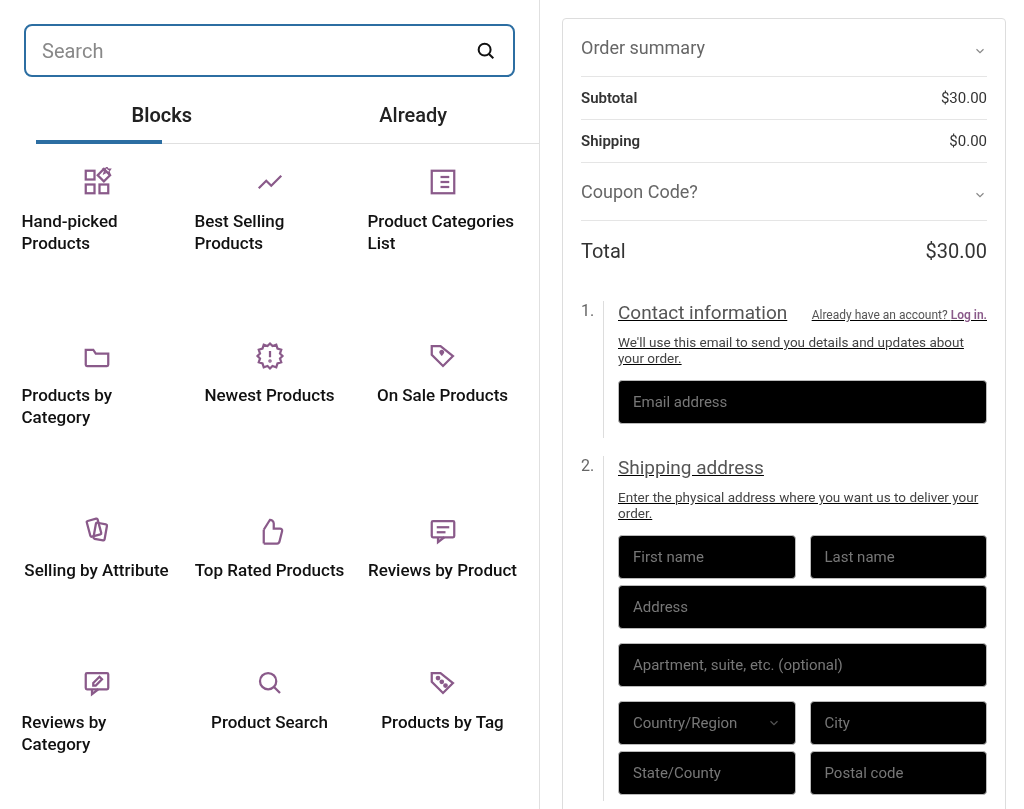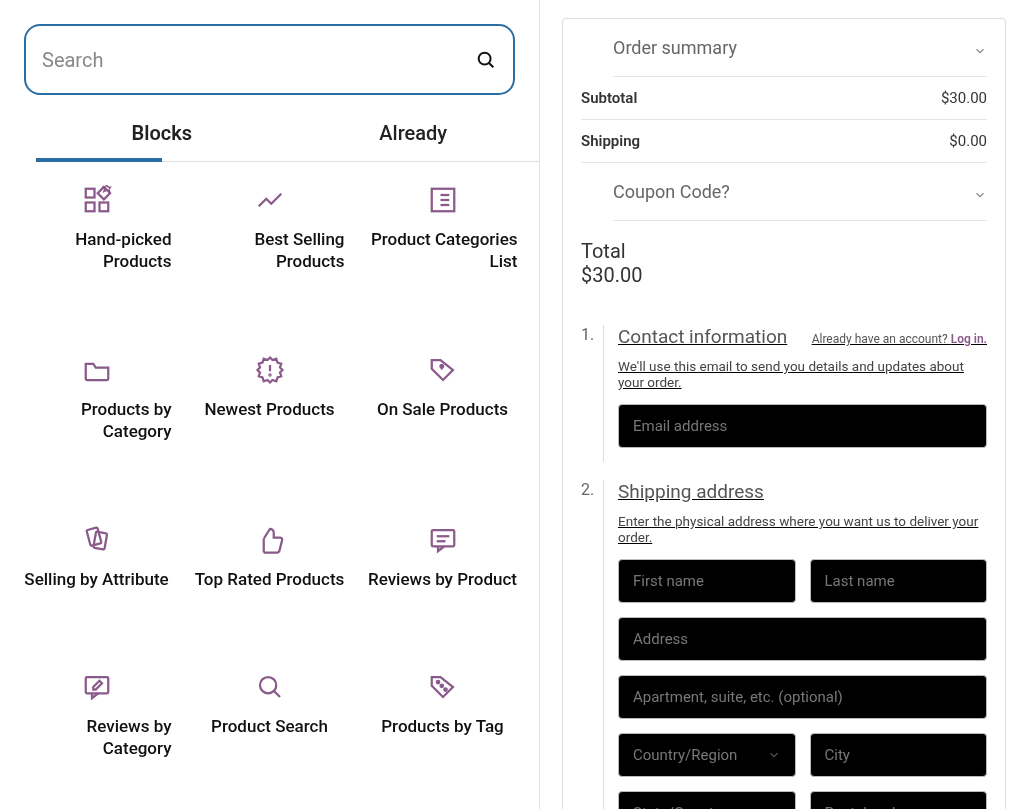--- a/index.html
+++ b/index.html
@@ -1,61 +1,61 @@
 <!DOCTYPE html>
 <html><head>
 <meta charset="utf-8">
 <style>
   * { box-sizing: border-box; margin: 0; padding: 0; font-family: -apple-system, BlinkMacSystemFont, "Segoe UI", Roboto, sans-serif; }
   body { width: 1024px; height: 809px; display: flex; background: #fff; overflow: hidden; }
 
   
   .left-panel { width: 540px; border-right: 1px solid #e0e0e0; display: flex; flex-direction: column; background: #fff; }
   .search-wrap { padding: 24px 24px 12px; }
-  .search-box { display: flex; align-items: center; border: 2px solid #2c6ea2; border-radius: 16px; height: 71px; padding: 0 16px; }
+  .search-box { display: flex; align-items: center; border: 2px solid #2c6ea2; border-radius: 8px; height: 53px; padding: 0 16px; }
   .search-box input { flex: 1; border: none; outline: none; font-size: 20px; color: #555; background: transparent; }
   .search-box input::placeholder { color: #888; }
   .search-icon { width: 22px; height: 22px; }
 
   .tabs { display: flex; border-bottom: 1px solid #e0e0e0; margin-left: 36px; }
   .tab { flex: 1; text-align: center; padding: 14px 0 16px; font-size: 20px; font-weight: 500; color: #222; cursor: pointer; position: relative; }
   .tab.active::after { content: ""; position: absolute; left: 0; right: 50%; bottom: -1px; height: 4px; background: #2c6ea2; }
   .tab.active { font-weight: 600; }
 
   .block-grid { flex: 1; overflow-y: auto; padding: 18px 10px 0; display: grid; grid-template-columns: repeat(3, 1fr); gap: 28px 0; }
   .block-item { display: flex; flex-direction: column; align-items: center; cursor: pointer; padding: 4px 6px; }
   .block-icon { width: 32px; height: 32px; color: #8a5a8a; margin-bottom: 12px; display:flex; align-items:center; justify-content:center;}
   .block-icon svg { width: 30px; height: 30px; stroke: #8a5a8a; fill: none; stroke-width: 1.8; }
-  .block-label { text-align: right; font-size: 17px; font-weight: 500; color: #111; line-height: 1.3; max-width: 150px; }
+  .block-label { text-align: left; font-size: 17px; font-weight: 500; color: #111; line-height: 1.3; max-width: 150px; }
 
   
   .right-panel { flex: 1; padding: 18px 18px 0 22px; overflow-y: auto; }
   .checkout-card { border: 1px solid #ddd; border-radius: 4px; background: #fff; }
 
   .summary { padding: 0 18px; }
-  .summary-head, .coupon-row { display: flex; justify-content: space-between; align-items: center; padding: 18px 0; color: #666; font-size: 18px; cursor: pointer; border-bottom: 1px solid #e5e5e5; margin-left: 32px; }
+  .summary-head, .coupon-row { display: flex; justify-content: space-between; align-items: center; padding: 18px 0; color: #666; font-size: 18px; cursor: pointer; border-bottom: 1px solid #e5e5e5; }
   .chev { width: 14px; height: 14px; }
   .summary-line { display: flex; justify-content: space-between; padding: 12px 0; font-size: 15px; border-bottom: 1px solid #e5e5e5; }
   .summary-line .lbl { font-weight: 600; color: #333; text-align: right; }
   .summary-line .val { color: #333; }
-  .total-row { display: flex; justify-content: center; padding: 18px 0 20px; font-size: 20px; color: #333; flex-direction: column; }
+  .total-row { display: flex; justify-content: space-between; padding: 18px 0 20px; font-size: 20px; color: #333; }
 
   .steps { padding: 0 18px 20px; }
   .step { display: flex; margin-top: 18px; }
   .step-num { width: 22px; font-size: 16px; color: #666; flex-shrink:0; }
   .step-body { flex: 1; border-left: 1px solid #ddd; padding-left: 14px; text-decoration: underline; }
   .step-head { display: flex; justify-content: space-between; align-items: baseline; }
   .step-title { font-size: 19px; color: #555; }
   .step-login { font-size: 12px; color: #555; }
   .step-login a { color: #8a5a8a; font-weight: 600; text-decoration: none; }
   .step-desc { font-size: 13.5px; color: #444; margin: 10px 0 14px; }
 
   .field, .field-row .half { border: 1px solid #bbb; border-radius: 4px; height: 44px; display:flex; align-items:center; padding: 0 14px; font-size: 15px; color: #777; margin-bottom: 14px; background:#000000; }
   .field-row { display: flex; gap: 14px; }
-  .field-row .half { flex: 1; margin-bottom: 14px; }
+  .field-row .half { flex: 1; margin-bottom: 6px; }
   .select { justify-content: space-between; }
 
 </style>
 </head>
 <body>
 
 <div class="left-panel">
   <div class="search-wrap">
     <div class="search-box">
       <input type="text" placeholder="Search" style="">

